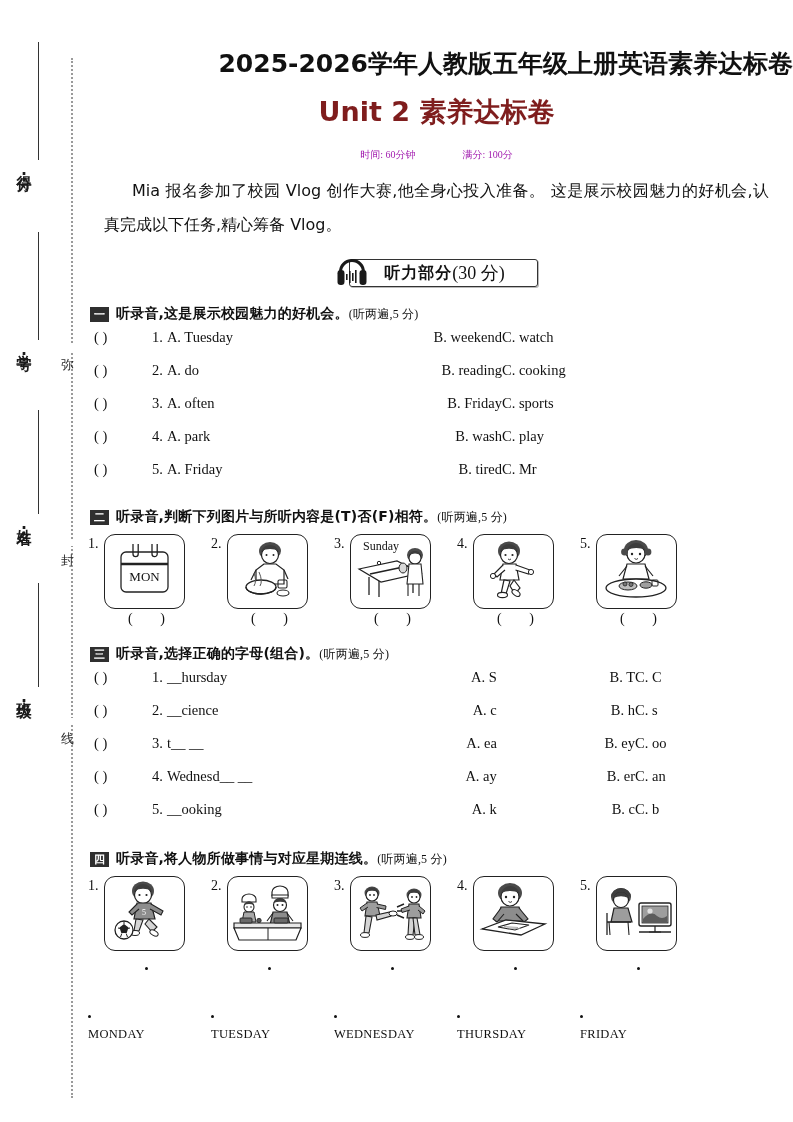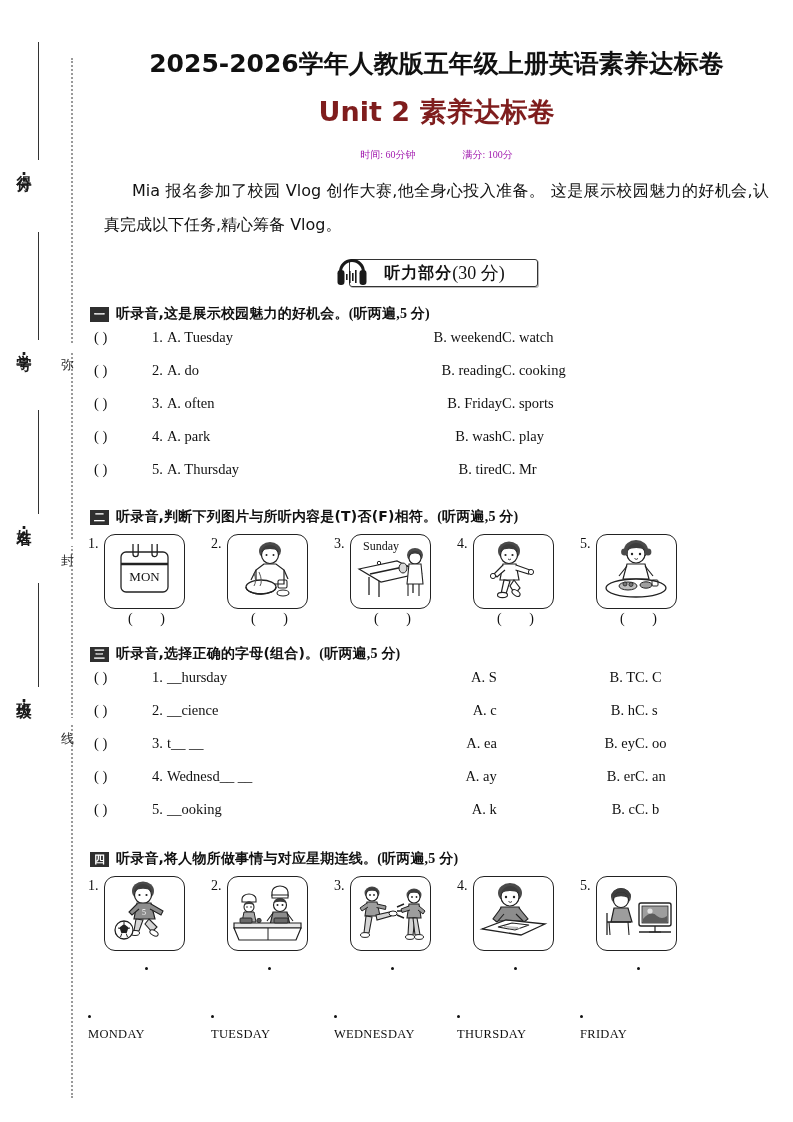--- a/index.html
+++ b/index.html
@@ -29,21 +29,21 @@
     position:absolute;left:58px;
     font-family:"DejaVu Sans","Liberation Sans",sans-serif;
     font-size:13px;color:#2b2b2b;background:#fff;padding:3px 0;
     writing-mode:vertical-rl;text-orientation:upright;
   }
 
   
   .content{position:absolute;left:80px;top:0;width:713px;height:1122px;}
 
   .title1{
-    text-align:center;font-family:"DejaVu Sans","Liberation Sans",sans-serif;
+    text-align:right;font-family:"DejaVu Sans","Liberation Sans",sans-serif;
     font-weight:bold;font-size:25px;letter-spacing:0px;color:#111;
     margin-top:47px;
   }
   .title2{
     text-align:center;font-family:"DejaVu Sans","Liberation Sans",sans-serif;
     font-weight:bold;font-size:27px;margin-top:14px;color:#7f1d1d;
   }
   .meta{
     text-align:center;font-family:Liberation Serif, serif;
     font-size:10px;margin-top:18px;color:#a21caf;
@@ -74,21 +74,21 @@
     display:flex;align-items:center;margin:16px 0 4px 10px;
     font-family:"DejaVu Sans","Liberation Sans",sans-serif;
   }
   .numbox{
     display:inline-flex;align-items:center;justify-content:center;
     width:19px;height:15px;background:#2f2f2f;color:#fff;
     font-size:11px;font-weight:bold;margin-right:7px;flex:0 0 auto;
     line-height:1;
   }
   .qtitle{font-size:14px;font-weight:bold;letter-spacing:0.2px;}
-  .qtitle .paren{font-weight:bold;font-size:14px;font-family:"Liberation Serif",serif;}
+  .qtitle .paren{font-weight:normal;font-size:12px;font-family:"Liberation Serif",serif;}
 
   
   .opts{margin:6px 0 0 14px;}
   .orow{
     display:flex;align-items:baseline;height:33px;
     font-family:"Liberation Serif","DejaVu Serif",serif;font-size:14.5px;
   }
   .ocell-a{width:240px;display:flex;align-items:baseline;}
   .ocell-b{width:168px;text-align:right;}
   .ocell-c{width:160px;}
@@ -217,21 +217,21 @@
             <span class="qn">4.</span>
             <span>A. park</span>
           </span>
         <span class="ocell-b">B. wash</span>
         <span class="ocell-c">C. play</span>
       </div>
       <div class="orow">
         <span class="ocell-a">
             <span class="brk">(      )</span>
             <span class="qn">5.</span>
-            <span>A. Thursday</span>
+            <span>A. Friday</span>
           </span>
         <span class="ocell-b">B. tired</span>
         <span class="ocell-c">C. Mr</span>
       </div>
     </div>
 
     <div class="qhead" style="margin-top:14px;">
       <span class="numbox">二</span>
       <span class="qtitle"><span>听录音,判断下列图片与所听内容是(T)否(F)相符。</span><span class="paren">(听两遍,5 分)</span></span>
     </div>

